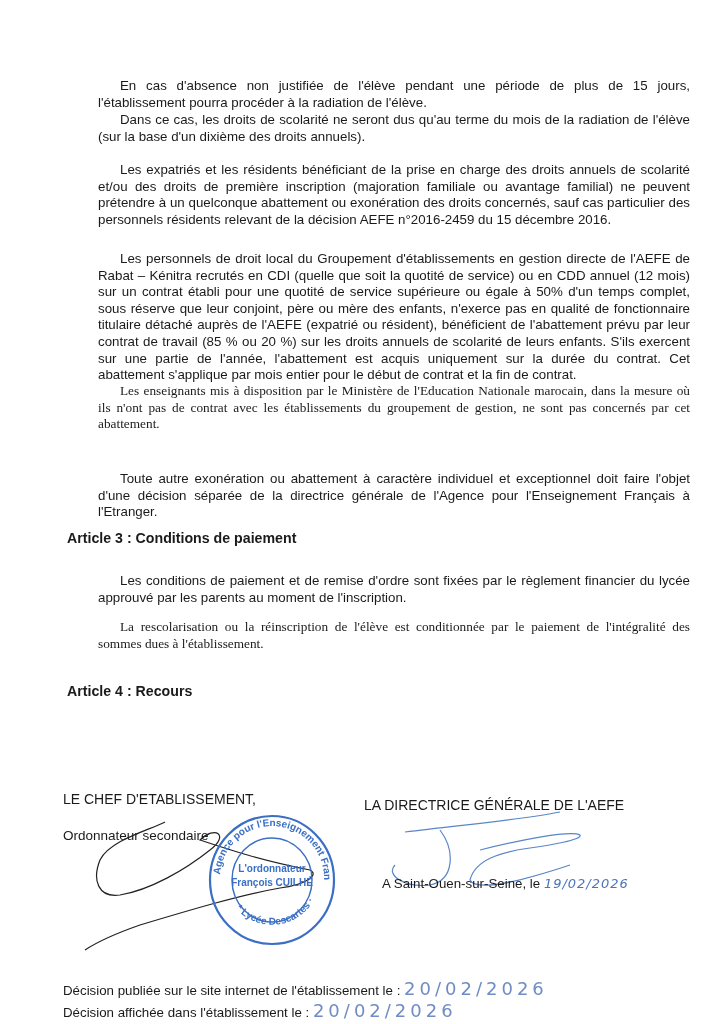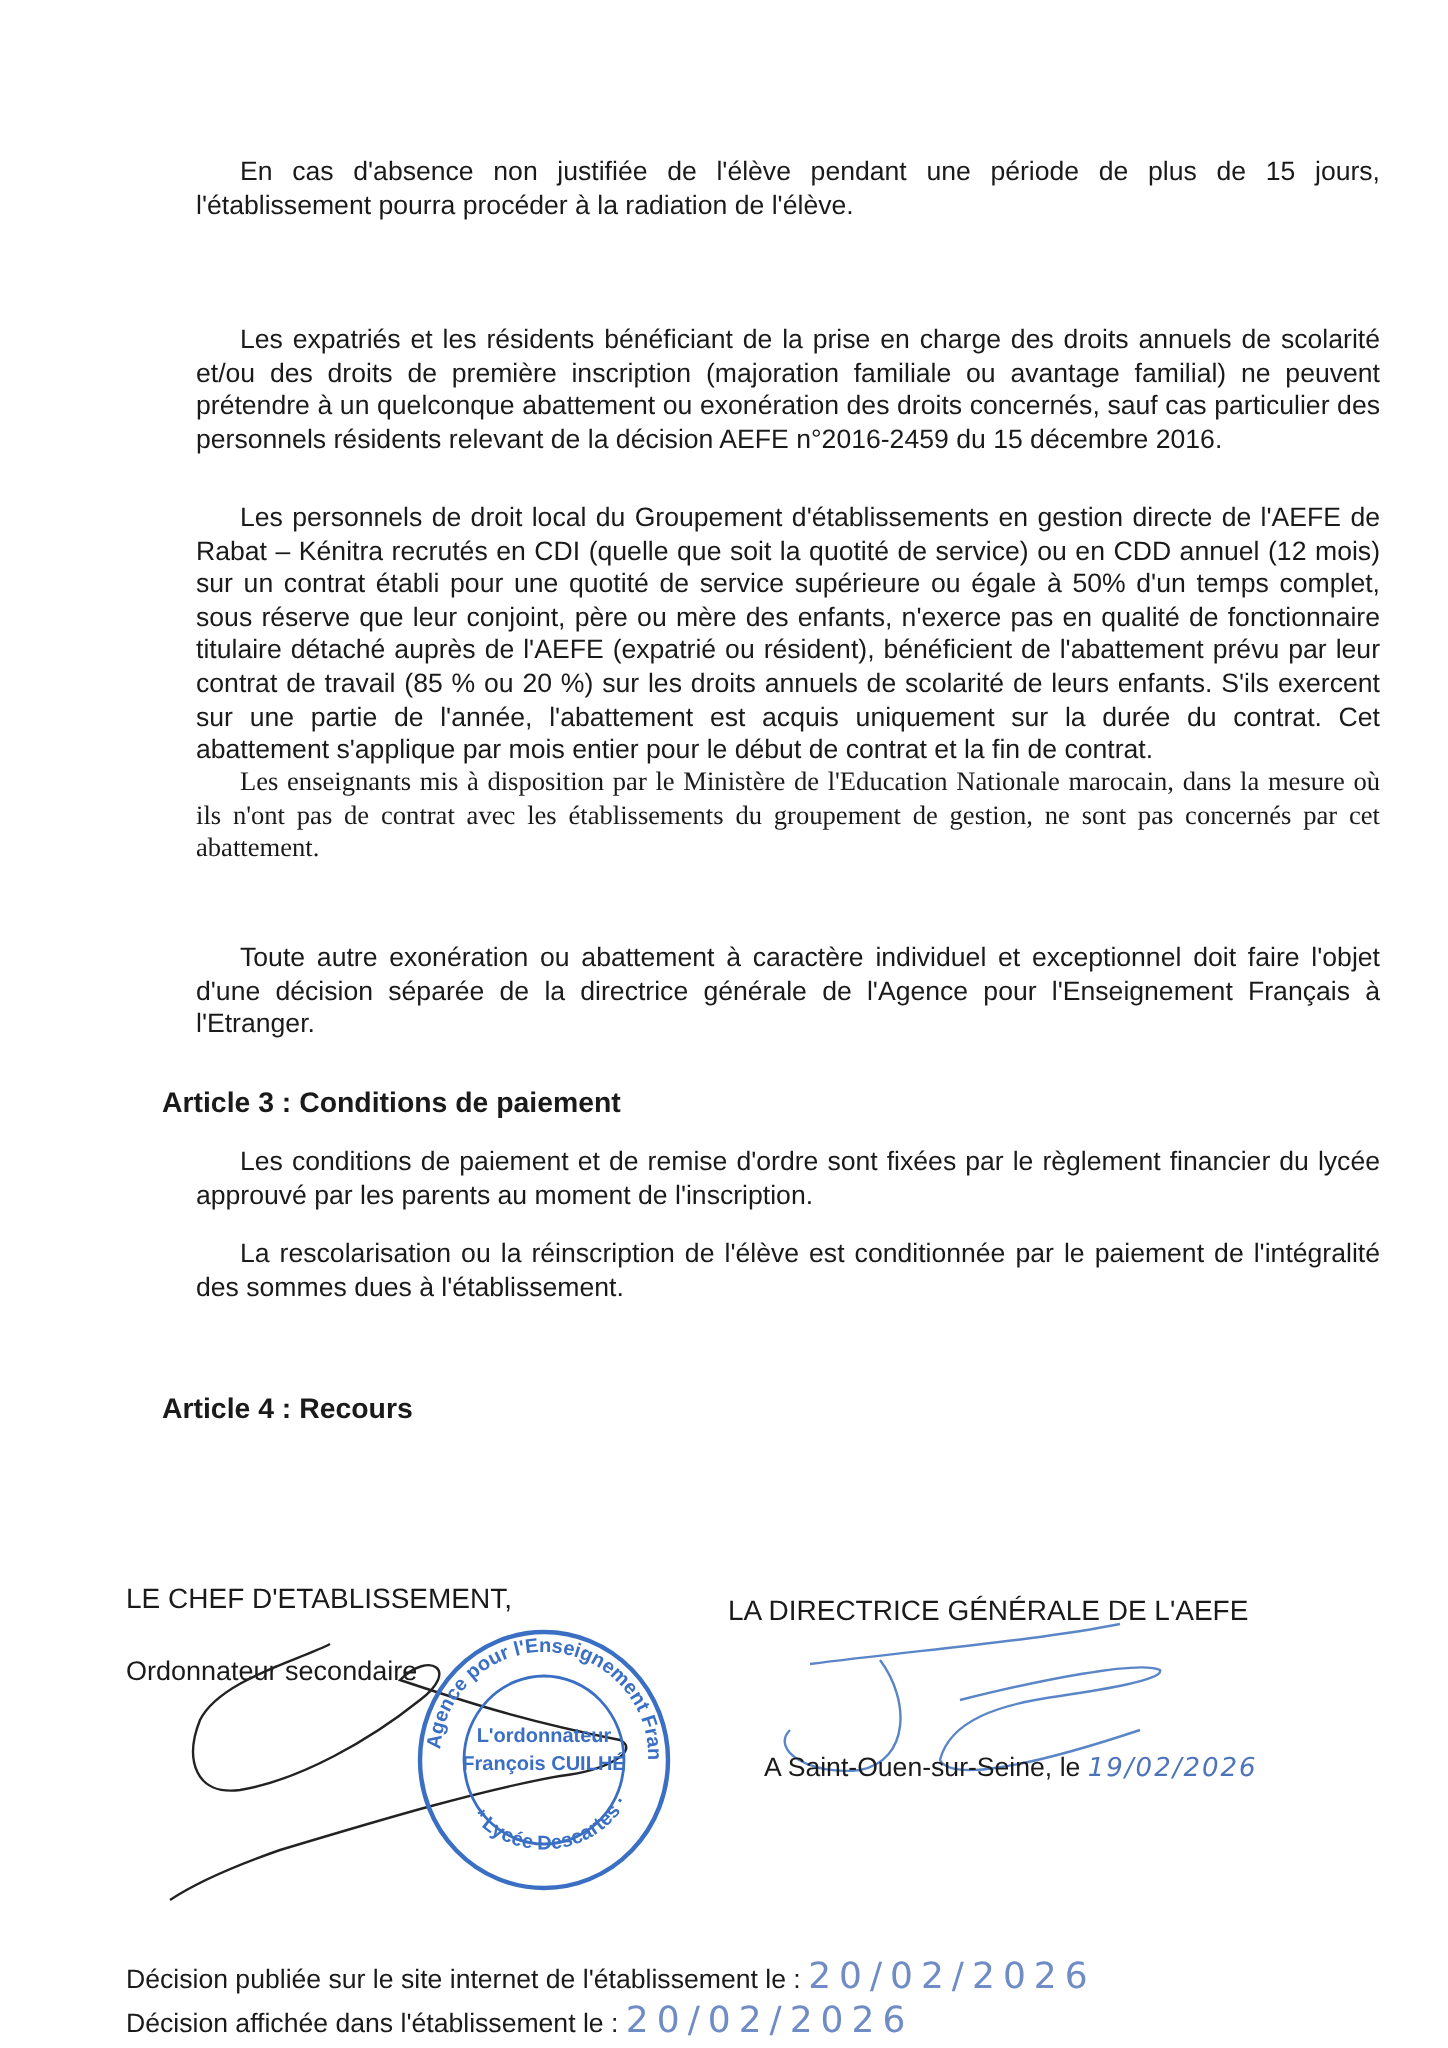--- a/index.html
+++ b/index.html
@@ -11,49 +11,50 @@
     }
     .page { position: absolute; left: 0; top: 0; width: 724px; height: 1024px; }
     .para {
       position: absolute; left: 82px; width: 592px;
       font-size: 13.3px; line-height: 16.6px; text-align: justify;
       margin: 16px;
     }
     .para .indent { display: inline-block; width: 22px; }
     .heading {
       position: absolute; left: 67px;
-      font-size: 14.2px; font-weight: bold; margin: 14px;
+      font-size: 14.2px; font-weight: bold; margin: 0;
     }
     .sig-title { position: absolute; font-size: 14px; margin: 0; white-space: nowrap; }
     .plain { position: absolute; font-size: 13.3px; margin: 0; white-space: nowrap; }
     .hand {
       font-family: "DejaVu Sans", sans-serif; color: #4d74b8; font-size: 13px;
       font-style: italic; letter-spacing: 1px;
     }
     .hand-light { color: #6f8cc4; font-style: normal; letter-spacing: 4px; font-size: 18px; }
     svg { position: absolute; overflow: visible; }
   </style>
 </head>
 <body>
 
 <div class="page">
 
   <p class="para" style="top:62px;"><span class="indent"></span><span>En cas d'absence non justifiée de l'élève pendant une période de plus de 15 jours, l'établissement pourra procéder à la radiation de l'élève.</span></p>
+  <p class="para" style="top:96px;"><span class="indent"></span><span>Dans ce cas, les droits de scolarité ne seront dus qu'au terme du mois de la radiation de l'élève (sur la base d'un dixième des droits annuels).</span></p>
 
   <p class="para" style="top:146px;"><span class="indent"></span><span>Les expatriés et les résidents bénéficiant de la prise en charge des droits annuels de scolarité et/ou des droits de première inscription (majoration familiale ou avantage familial) ne peuvent prétendre à un quelconque abattement ou exonération des droits concernés, sauf cas particulier des personnels résidents relevant de la décision AEFE n°2016-2459 du 15 décembre 2016.</span></p>
 
   <p class="para" style="top:235px;"><span class="indent"></span><span>Les personnels de droit local du Groupement d'établissements en gestion directe de l'AEFE de Rabat – Kénitra recrutés en CDI (quelle que soit la quotité de service) ou en CDD annuel (12 mois) sur un contrat établi pour une quotité de service supérieure ou égale à 50% d'un temps complet, sous réserve que leur conjoint, père ou mère des enfants, n'exerce pas en qualité de fonctionnaire titulaire détaché auprès de l'AEFE (expatrié ou résident), bénéficient de l'abattement prévu par leur contrat de travail (85 % ou 20 %) sur les droits annuels de scolarité de leurs enfants. S'ils exercent sur une partie de l'année, l'abattement est acquis uniquement sur la durée du contrat. Cet abattement s'applique par mois entier pour le début de contrat et la fin de contrat.</span></p>
 
   <p class="para" style="top:367px;font-family:Liberation Serif, serif;"><span class="indent"></span><span>Les enseignants mis à disposition par le Ministère de l'Education Nationale marocain, dans la mesure où ils n'ont pas de contrat avec les établissements du groupement de gestion, ne sont pas concernés par cet abattement.</span></p>
 
   <p class="para" style="top:455px;"><span class="indent"></span><span>Toute autre exonération ou abattement à caractère individuel et exceptionnel doit faire l'objet d'une décision séparée de la directrice générale de l'Agence pour l'Enseignement Français à l'Etranger.</span></p>
 
   <h3 class="heading" style="top:530px;">Article 3 : Conditions de paiement</h3>
   <p class="para" style="top:557px;"><span class="indent"></span><span>Les conditions de paiement et de remise d'ordre sont fixées par le règlement financier du lycée approuvé par les parents au moment de l'inscription.</span></p>
-  <p class="para" style="top:603px;"><span class="indent"></span><span>La rescolarisation ou la réinscription de l'élève est conditionnée par le paiement de l'intégralité des sommes dues à l'établissement.</span></p>
+  <p class="para" style="top:603px;font-family:Liberation Serif, serif;"><span class="indent"></span><span>La rescolarisation ou la réinscription de l'élève est conditionnée par le paiement de l'intégralité des sommes dues à l'établissement.</span></p>
 
   <h3 class="heading" style="top:683px;">Article 4 : Recours</h3>
 
   <div class="sig-title" style="left:63px; top:791px;">LE CHEF D'ETABLISSEMENT,</div>
   <div class="plain" style="left:63px; top:828px; font-size:13.5px;">Ordonnateur secondaire</div>
 
   <div class="sig-title" style="left:364px; top:769px;margin-top:28px;">LA DIRECTRICE GÉNÉRALE DE L'AEFE</div>
 
   <svg width="724" height="1024" style="left:0;top:0;" viewBox="0 0 724 1024">
     <path d="M 165 822 C 150 830, 110 840, 100 860 C 92 880, 98 898, 120 895 C 150 890, 185 870, 210 850 C 230 835, 215 825, 200 840 C 230 850, 260 860, 310 870 C 320 875, 305 885, 280 888 C 240 895, 190 910, 140 925 C 120 932, 100 940, 85 950" fill="none" stroke="#222" stroke-width="1.2"></path>

